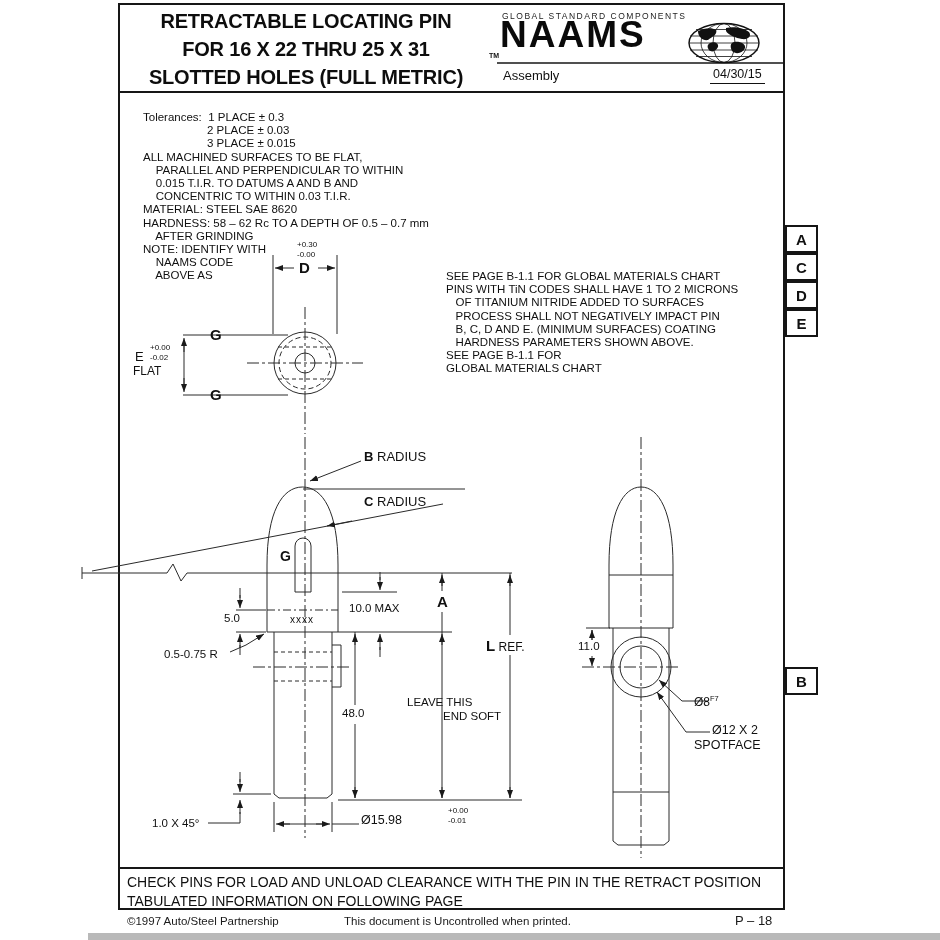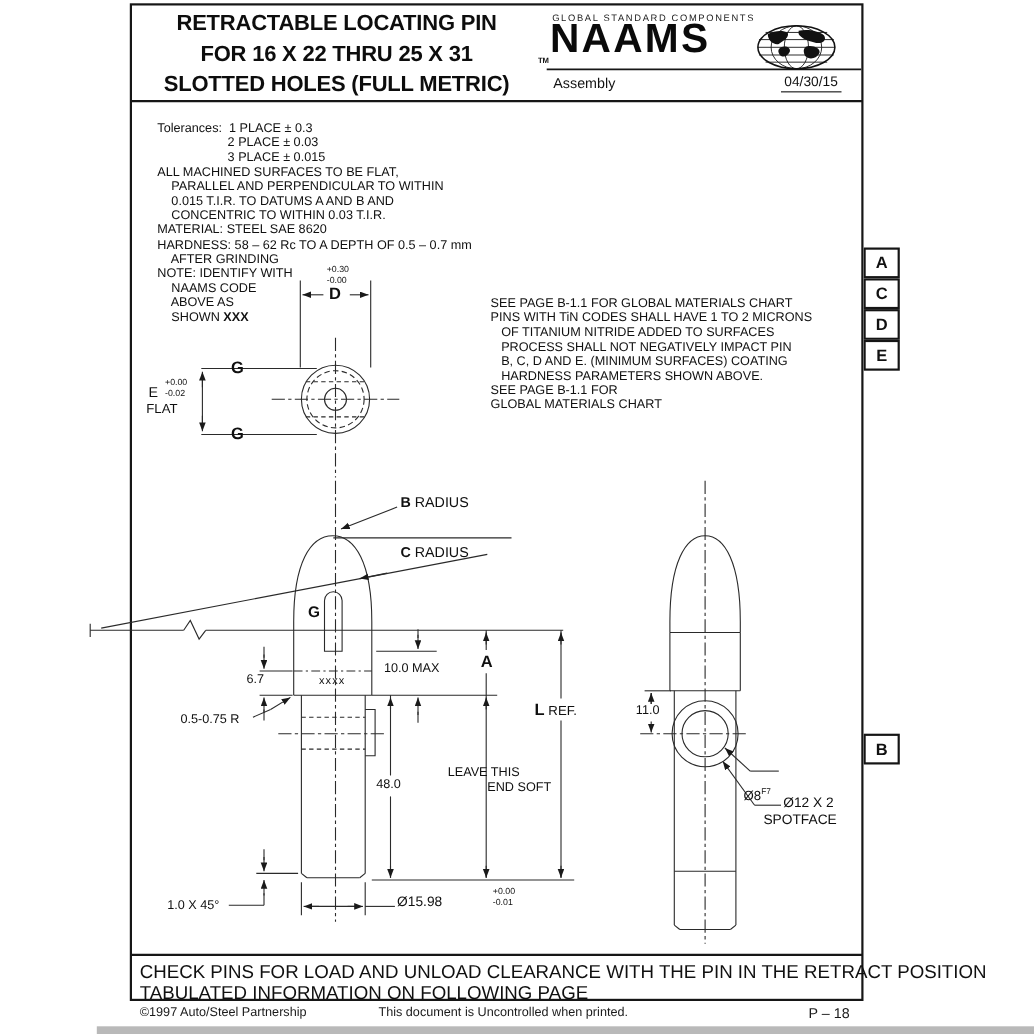--- a/index.html
+++ b/index.html
@@ -25,21 +25,21 @@
     display:flex;align-items:center;justify-content:center;
     font-weight:bold;font-size:15px;
   }
   .nl{white-space:pre;font-size:11.5px;line-height:13.2px;color:#101010;}
   .notes-left{left:143px;top:111px;}
   .notes-right{left:446px;top:270px;}
   .dim{font-size:11.5px;color:#101010;white-space:nowrap;}
   .wbg{background:#fff;padding:0 2px;}
   .tol{font-size:8px;line-height:9px;color:#101010;white-space:nowrap;}
   .big{font-size:15px;font-weight:bold;}
-  .footer-note{font-size:17px;color:#101010;white-space:nowrap;}
+  .footer-note{font-size:14px;color:#101010;white-space:nowrap;}
   .footer-meta{font-size:11.5px;color:#1a1a1a;white-space:nowrap;}
   .page-num{font-size:13px;}
   .sup{font-size:7.5px;vertical-align:super;}
   .bottom-strip{left:88px;top:933px;width:852px;height:7px;background:#b9b9b9;}
 </style>
 </head>
 <body>
 
 <div id="sheet">
 
@@ -241,21 +241,20 @@
     <div class="nl">ALL MACHINED SURFACES TO BE FLAT,</div>
     <div class="nl">    PARALLEL AND PERPENDICULAR TO WITHIN</div>
     <div class="nl">    0.015 T.I.R. TO DATUMS A AND B AND</div>
     <div class="nl">    CONCENTRIC TO WITHIN 0.03 T.I.R.</div>
     <div class="nl">MATERIAL: STEEL SAE 8620</div>
     <div class="nl">HARDNESS: 58 – 62 Rc TO A DEPTH OF 0.5 – 0.7 mm</div>
     <div class="nl">    AFTER GRINDING</div>
     <div class="nl">NOTE: IDENTIFY WITH</div>
     <div class="nl">    NAAMS CODE</div>
     <div class="nl">    ABOVE AS</div>
-    <div class="nl"><span>    SHOWN </span><span style="font-weight:bold;">XXX</span></div>
   </div>
 
   <div class="abs notes-right">
     <div class="nl">SEE PAGE B-1.1 FOR GLOBAL MATERIALS CHART</div>
     <div class="nl">PINS WITH TiN CODES SHALL HAVE 1 TO 2 MICRONS</div>
     <div class="nl">   OF TITANIUM NITRIDE ADDED TO SURFACES</div>
     <div class="nl">   PROCESS SHALL NOT NEGATIVELY IMPACT PIN</div>
     <div class="nl">   B, C, D AND E. (MINIMUM SURFACES) COATING</div>
     <div class="nl">   HARDNESS PARAMETERS SHOWN ABOVE.</div>
     <div class="nl">SEE PAGE B-1.1 FOR</div>
@@ -268,36 +267,36 @@
   <div class="abs dim big" style="left:210px;top:326px;">G</div>
   <div class="abs dim big" style="left:210px;top:386px;">G</div>
   <div class="abs dim" style="left:135px;top:349px;font-size:13px;">E</div>
   <div class="abs tol" style="left:150px;top:343px;">+0.00</div>
   <div class="abs tol" style="left:150px;top:353px;">-0.02</div>
   <div class="abs dim" style="left:133px;top:364px;font-size:12px;">FLAT</div>
 
   <div class="abs dim" style="left:364px;top:449px;font-size:13px;"><span style="font-weight:bold;">B</span><span> RADIUS</span></div>
   <div class="abs dim" style="left:364px;top:494px;font-size:13px;"><span style="font-weight:bold;">C</span><span> RADIUS</span></div>
   <div class="abs dim" style="left:280px;top:548px;font-size:14px;font-weight:bold;">G</div>
-  <div class="abs dim wbg" style="left:222px;top:612px;">6.7</div>
+  <div class="abs dim wbg" style="left:222px;top:612px;">5.0</div>
   <div class="abs dim" style="left:290px;top:614px;font-size:10px;letter-spacing:1px;">xxxx</div>
   <div class="abs dim wbg" style="left:347px;top:602px;">10.0 MAX</div>
   <div class="abs dim big wbg" style="left:435px;top:593px;">A</div>
   <div class="abs dim" style="left:164px;top:648px;">0.5-0.75 R</div>
   <div class="abs dim wbg" style="left:340px;top:707px;">48.0</div>
   <div class="abs dim" style="left:407px;top:696px;">LEAVE THIS</div>
   <div class="abs dim" style="left:407px;top:710px;padding-left:36px;">END SOFT</div>
   <div class="abs dim wbg" style="left:484px;top:637px;font-size:12px;"><span style="font-weight:bold;font-size:15px;">L</span><span> REF.</span></div>
   <div class="abs dim" style="left:152px;top:817px;">1.0 X 45°</div>
   <div class="abs dim" style="left:361px;top:813px;font-size:12.5px;">Ø15.98</div>
   <div class="abs tol" style="left:448px;top:806px;">+0.00</div>
   <div class="abs tol" style="left:448px;top:816px;">-0.01</div>
 
   <div class="abs dim wbg" style="left:576px;top:640px;">11.0</div>
-  <div class="abs dim" style="left:676px;top:694px;font-size:12px;margin-top:21px;"><span>Ø8</span><span class="sup">F7</span></div>
+  <div class="abs dim" style="left:694px;top:694px;font-size:12px;"><span>Ø8</span><span class="sup">F7</span></div>
   <div class="abs dim" style="left:712px;top:723px;font-size:12.5px;text-align:right;">Ø12 X 2</div>
   <div class="abs dim" style="left:694px;top:738px;font-size:12.5px;text-align:right;">SPOTFACE</div>
 
   <div class="abs footer-note" style="left:127px;top:874px;">CHECK PINS FOR LOAD AND UNLOAD CLEARANCE WITH THE PIN IN THE RETRACT POSITION</div>
   <div class="abs footer-note" style="left:127px;top:893px;">TABULATED INFORMATION ON FOLLOWING PAGE</div>
   <div class="abs footer-meta" style="left:127px;top:915px;">©1997 Auto/Steel Partnership</div>
   <div class="abs footer-meta" style="left:344px;top:915px;">This document is Uncontrolled when printed.</div>
   <div class="abs footer-meta page-num" style="left:735px;top:913px;">P – 18</div>
 
   <div class="abs bottom-strip"></div>

